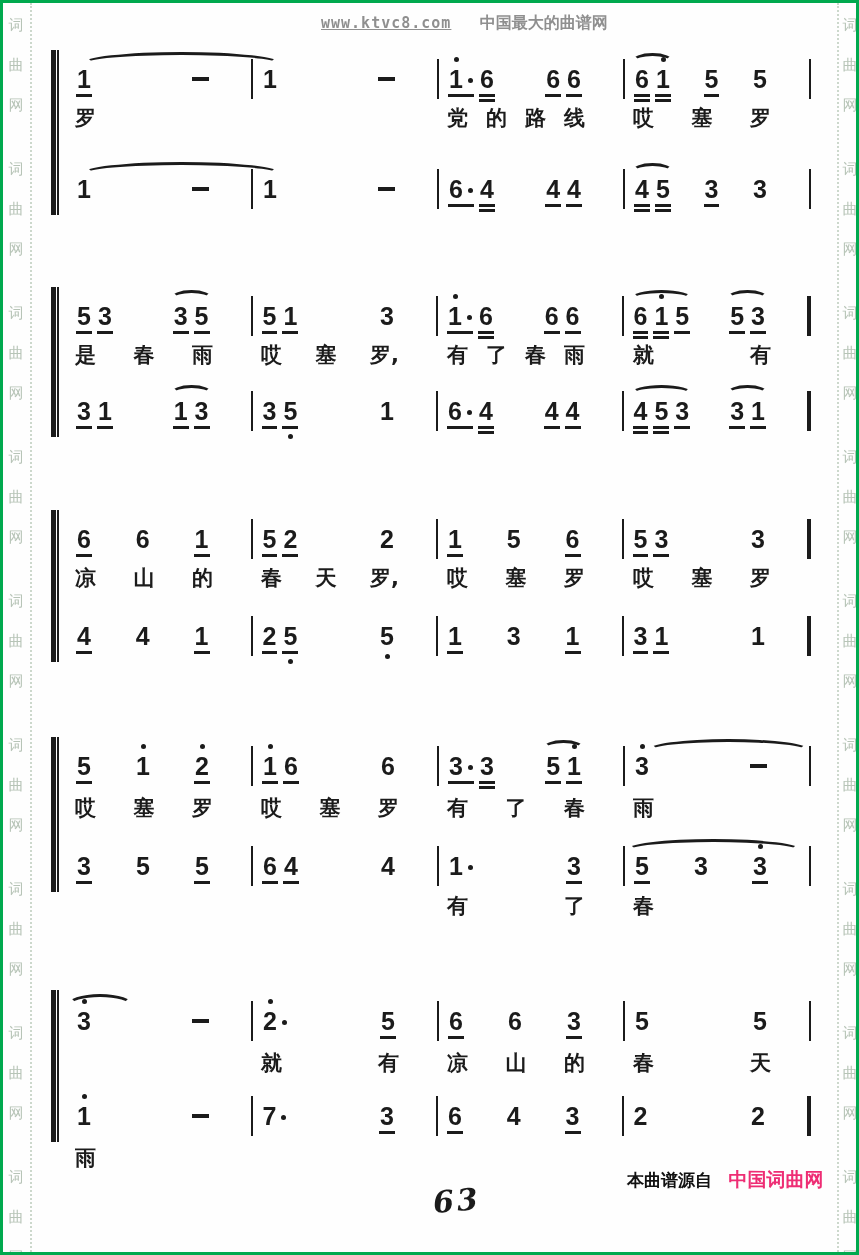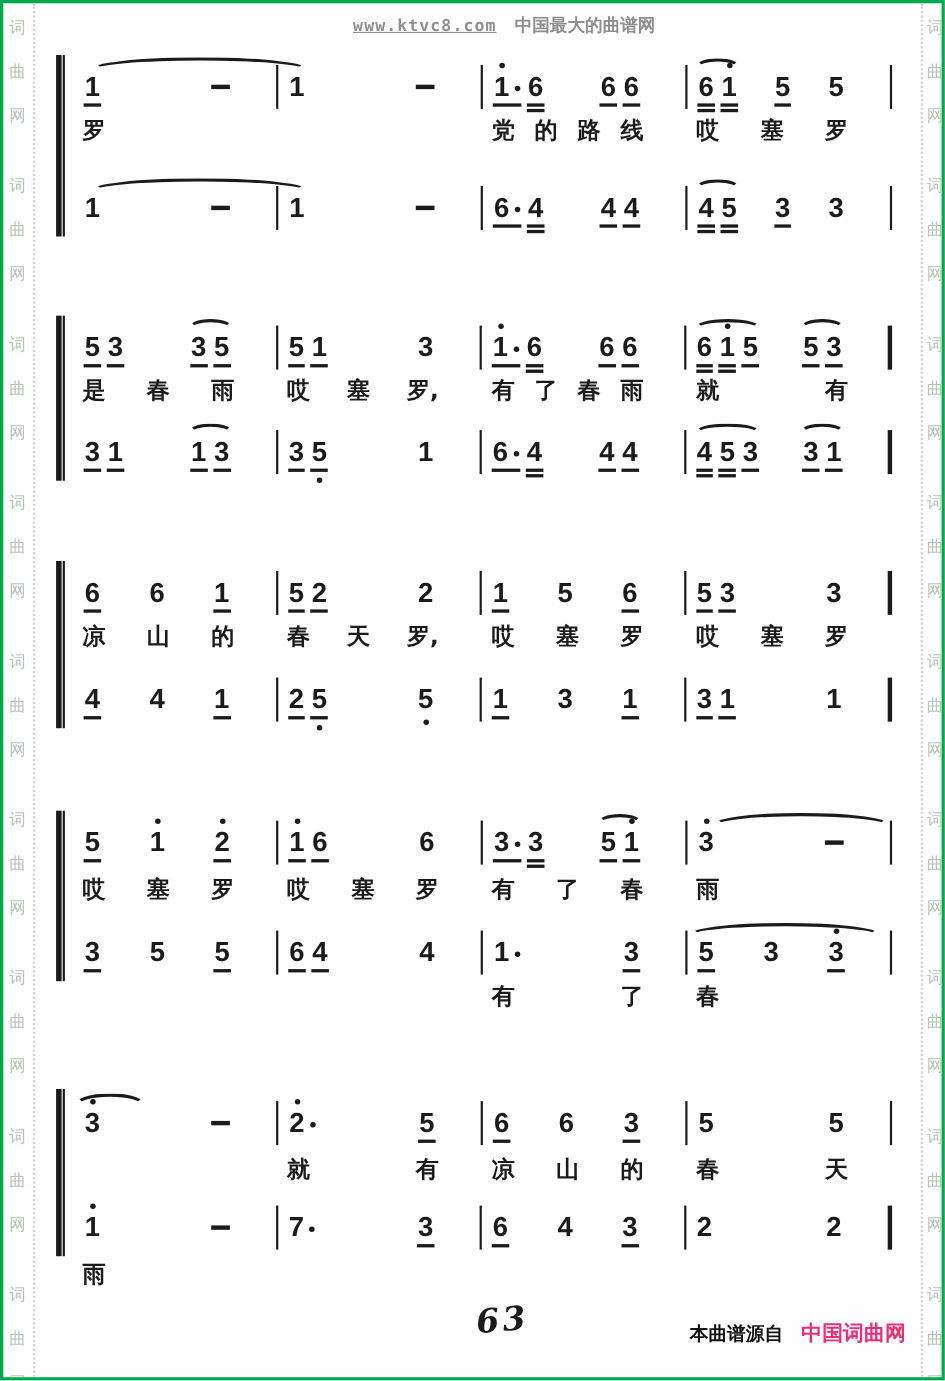--- a/index.html
+++ b/index.html
@@ -12,21 +12,21 @@
   .wm-col.left{left:2px;}
   .wm-col.right{right:-5px;}
   .wm-char{height:40px;line-height:40px;text-align:center;}
   .wm-group{margin-bottom:24px;}
   .wm-line{position:absolute;top:0;bottom:0;border-left:2px dotted #ccd8cc;}
   .wm-line.left{left:27px;}
   .wm-line.right{right:17px;}
   
   .header{position:absolute;top:10px;left:318px;white-space:nowrap;color:#8f8f8f;}
   .header .url{font:600 15px "DejaVu Sans Mono",monospace;letter-spacing:1px;text-decoration:underline;}
-  .header .slogan{font:700 16px "DejaVu Sans",sans-serif;margin-left:12px;}
+  .header .slogan{font:700 16px "DejaVu Sans",sans-serif;margin-left:24px;}
   
   #score{position:absolute;left:48px;top:0;width:762px;}
   .system{position:absolute;left:0;width:100%;}
   .sys-bracket{position:absolute;left:0;top:2px;width:8px;box-sizing:border-box;
                border-left:5px solid #1b1b1b;border-right:2px solid #1b1b1b;}
   .notes-row{position:absolute;left:16px;right:2px;height:36px;display:flex;align-items:center;}
   .measure{flex:1;display:flex;align-items:center;justify-content:space-between;
            padding:0 42px 0 10px;border-right:2px solid #1b1b1b;height:40px;position:relative;}
   .notes-row .measure:last-child{border-right-width:4px;}
   .end-hook .measure:last-child{border-right-width:5px;}
@@ -51,21 +51,21 @@
   .ul.u2{bottom:-10px;}
   .note.rest{align-items:center;}
   .dash{width:17px;height:4px;background:#1b1b1b;}
   
   .lyr-row{position:absolute;left:16px;right:2px;height:30px;display:flex;}
   .lyr-cell{flex:1;display:flex;justify-content:space-between;padding:0 40px 0 8px;}
   .lyr-char{font:700 21px/30px "DejaVu Sans",sans-serif;white-space:nowrap;}
   
   .pageno{position:absolute;left:430px;top:1180px;font:italic 700 30px "DejaVu Serif",serif;
           letter-spacing:3px;transform:rotate(-5deg);}
-  .source{position:absolute;left:624px;top:1196px;white-space:nowrap;}
+  .source{position:absolute;left:624px;top:1164px;white-space:nowrap;}
   .source .lbl{font:700 17px "DejaVu Sans",sans-serif;color:#111;}
   .source .site{font:700 19px "DejaVu Sans",sans-serif;color:#ee2d74;margin-left:12px;}
 </style>
 </head>
 <body>
 
 <div class="page" style="border-color: rgb(0, 169, 78);">
   <div class="wm-col left" id="wm-left" style="color: rgb(183, 196, 183);">
       <div class="wm-group">
         <div class="wm-char">词</div>

